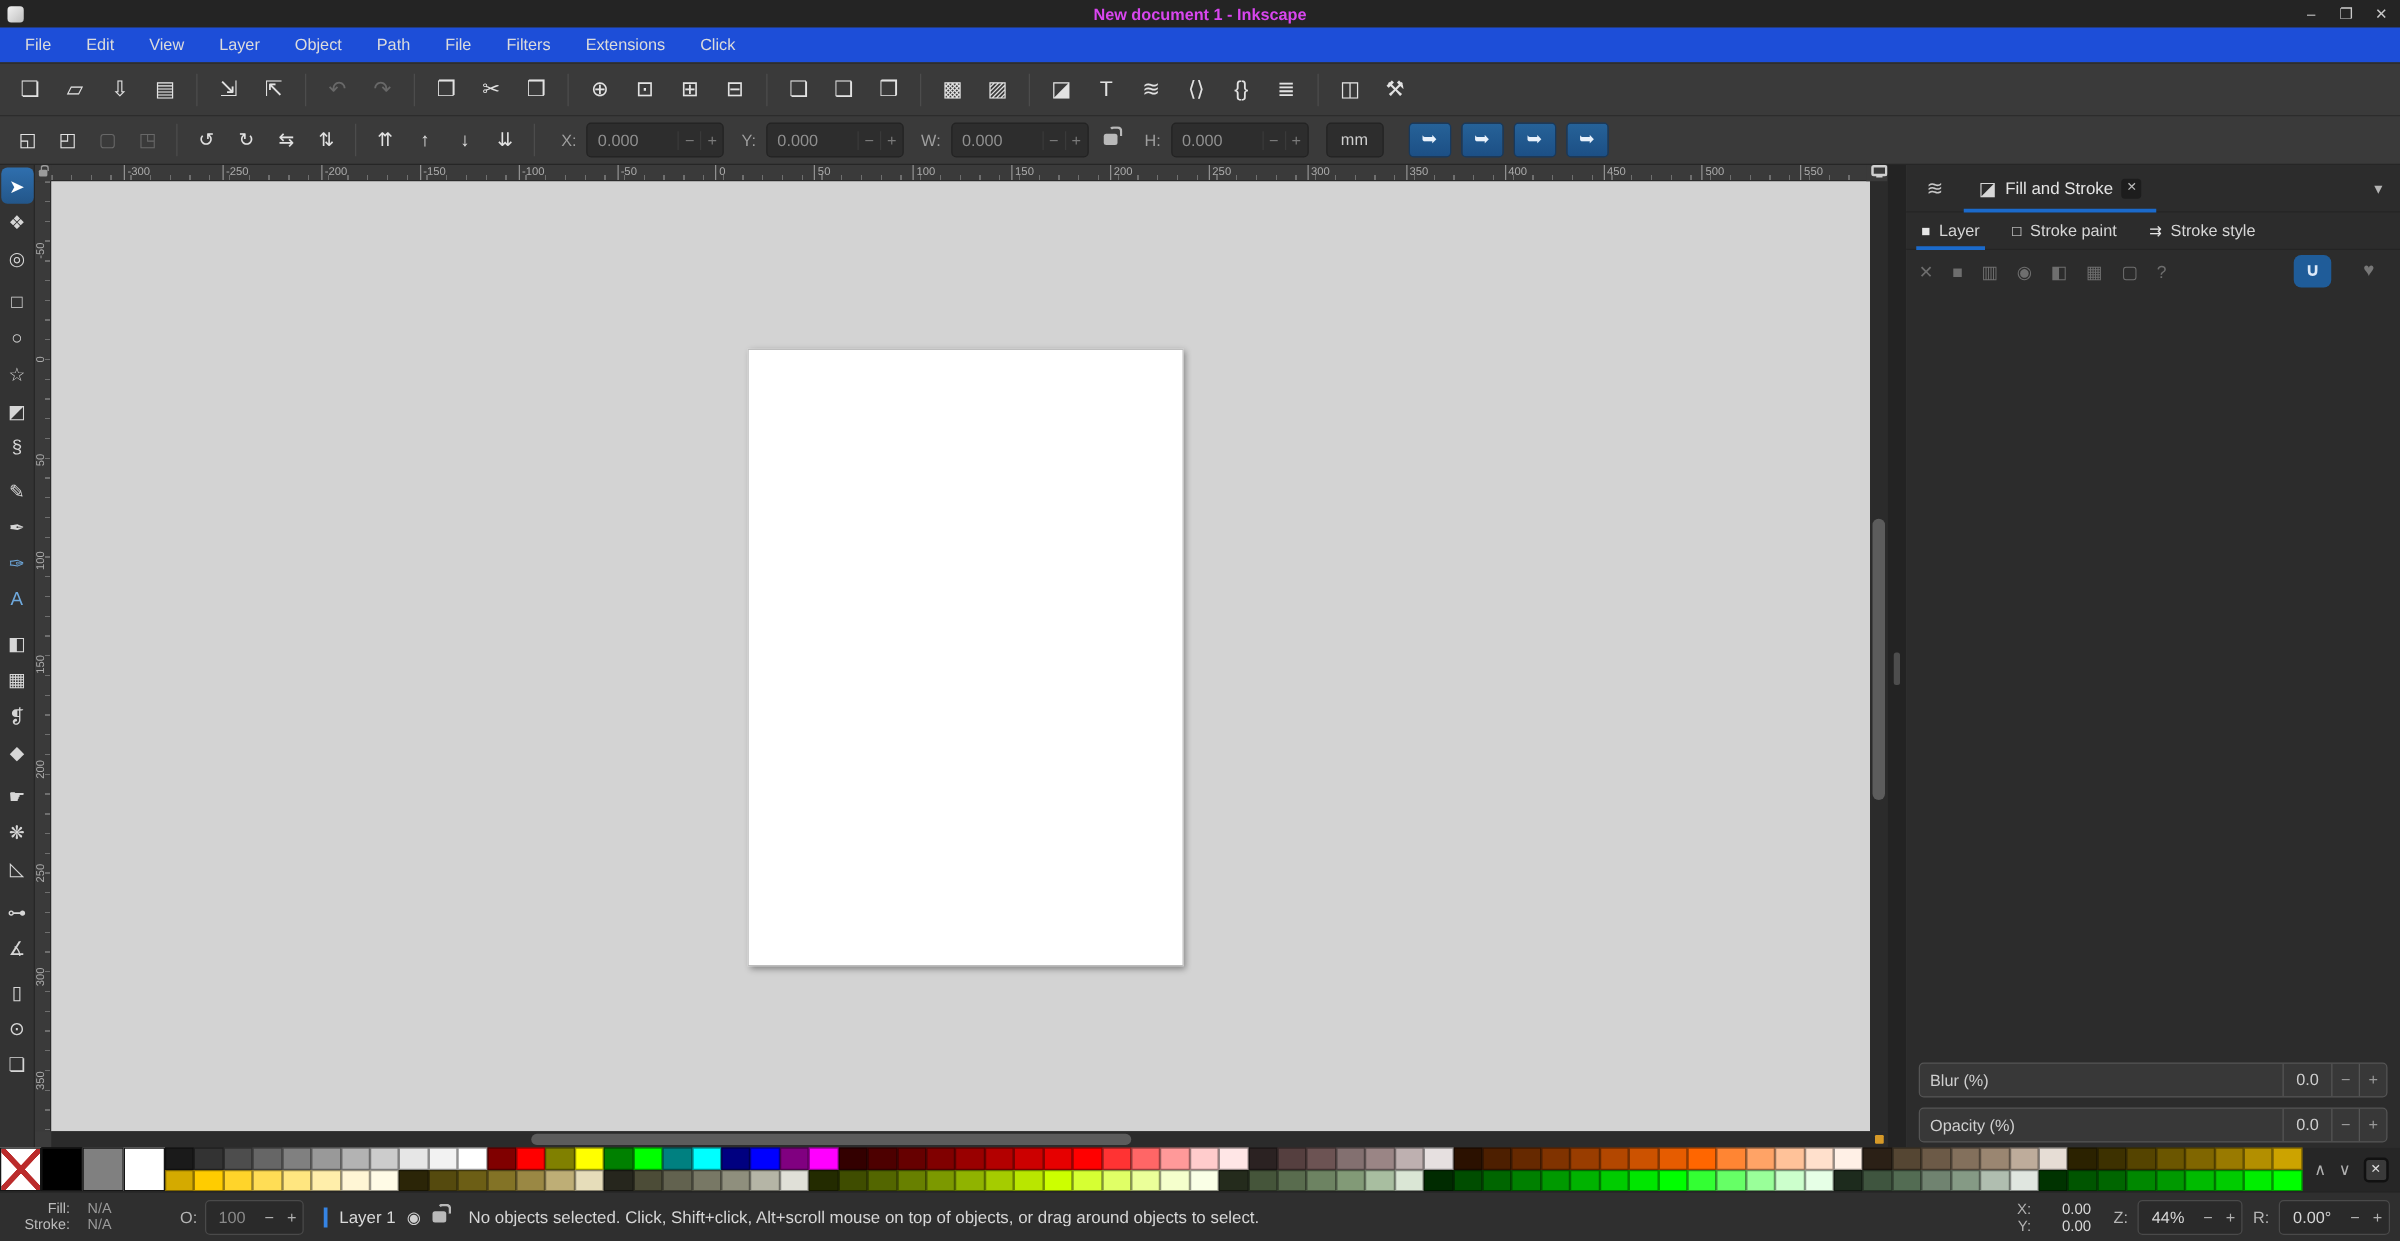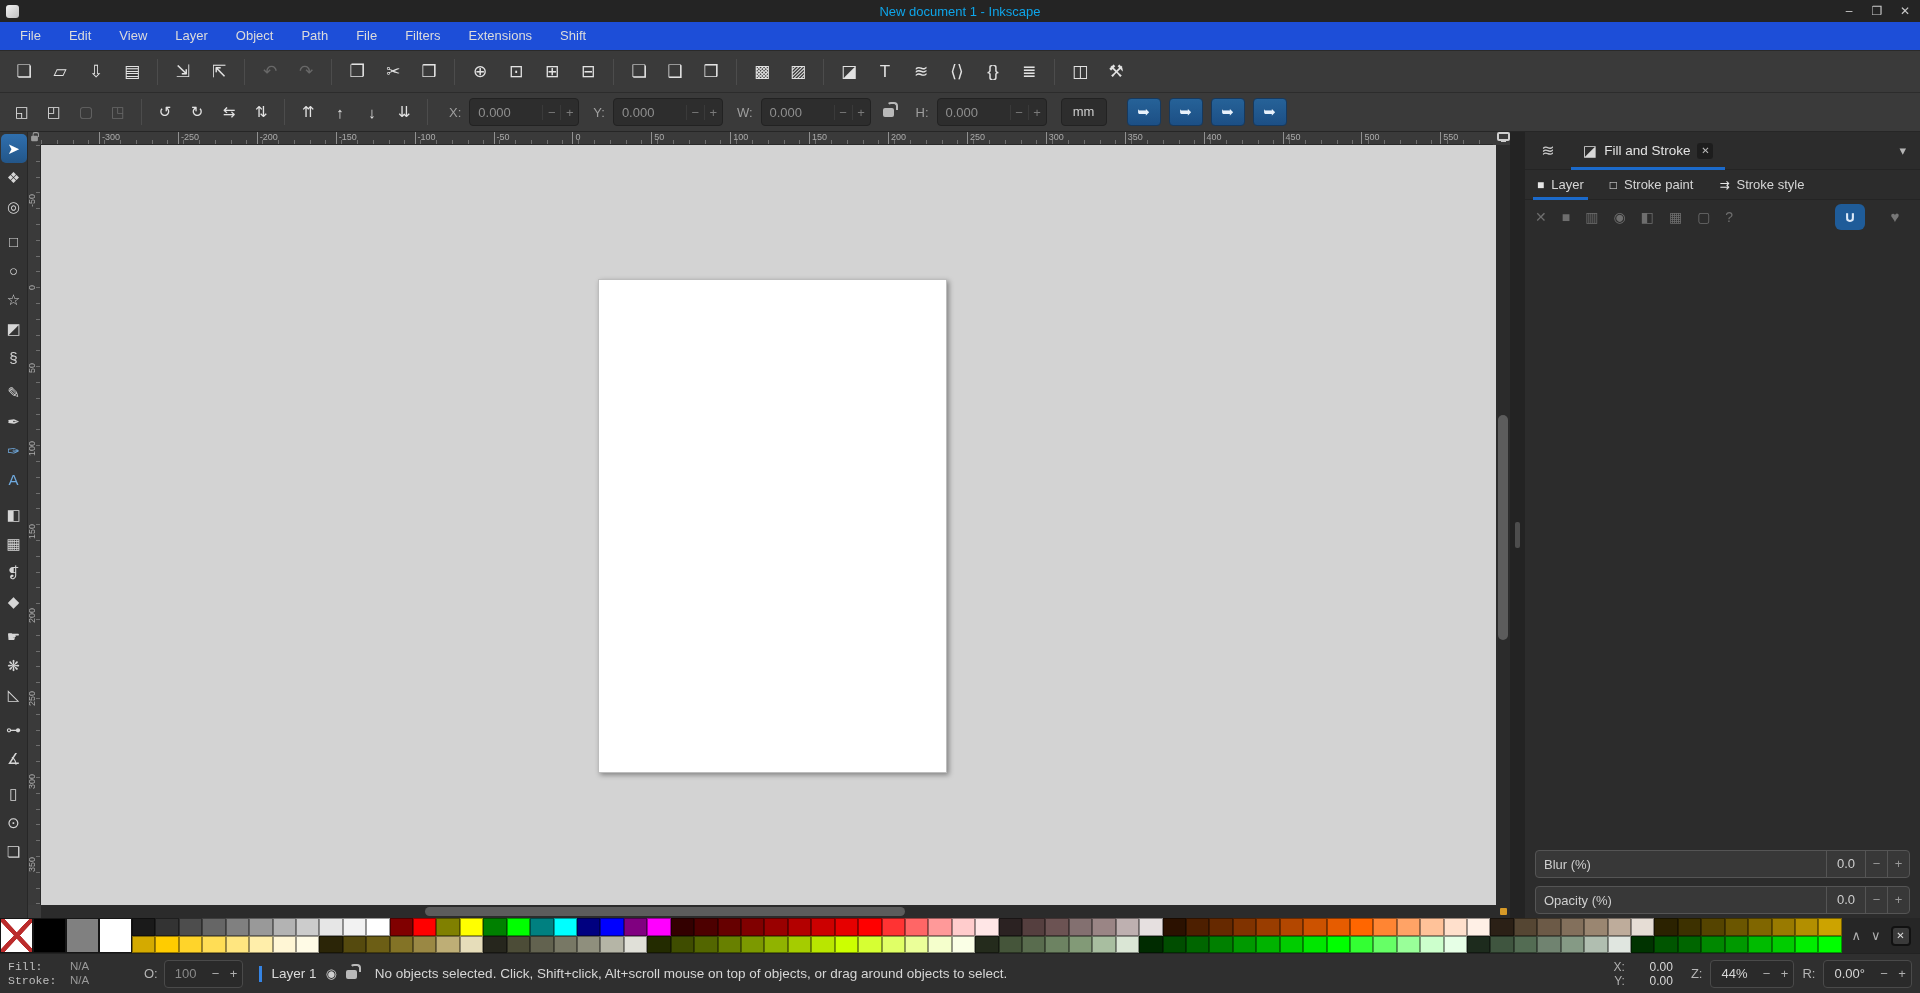--- a/index.html
+++ b/index.html
@@ -5,22 +5,22 @@
   * { margin:0; padding:0; box-sizing:border-box; }
   html,body { width:1920px; height:993px; overflow:hidden; background:#1e1e1e;
     font-family:"Liberation Sans","DejaVu Sans",sans-serif; }
   #app { position:relative; width:1920px; height:993px; background:#2e2e2e; }
 
   
   .titlebar { position:absolute; left:0; top:0; width:100%; height:22px; background:#242424;
     display:flex; align-items:center; }
   .appicon { width:13px; height:13px; margin-left:6px; border-radius:3px;
     background:linear-gradient(135deg,#f2f2f2,#bfbfbf); }
-  .title { position:absolute; left:0; right:0; text-align:center; color:#0ea5e9;
-    font-size:13px; font-weight:normal; }
+  .title { position:absolute; left:0; right:0; text-align:center; color:#d946ef;
+    font-size:13px; font-weight:bold; }
   .win-controls { position:absolute; right:8px; top:0; height:22px; display:flex; gap:14px; align-items:center; }
   .win-controls span { color:#c9c9c9; font-size:12px; width:14px; text-align:center; cursor:default; }
 
   
   .menubar { position:absolute; left:0; top:22px; width:100%; height:28px; background:#1d4ed8;
     display:flex; align-items:center; padding-left:6px; }
   .menu-item { color:#dcdcdc; font-size:13px; padding:0 14px; line-height:28px; }
 
   
   .cmdbar { position:absolute; left:0; top:50px; width:100%; height:42px; background:#3a3a3a;
@@ -147,21 +147,21 @@
   .prow div { flex:1; border:0.5px solid rgba(0,0,0,.4); }
   .pal-ctrl { width:78px; display:flex; align-items:center; justify-content:center; gap:10px; }
   .pal-ctrl .chev { color:#b0b0b0; font-size:13px; }
   .pal-settings { width:20px; height:20px; background:#3a3a3a; border:2px solid #111; border-radius:4px;
     color:#ddd; font-size:10px; text-align:center; line-height:16px; }
 
   
   .statusbar { position:absolute; left:0; top:953px; width:1920px; height:40px; background:#2f2f2f;
     border-top:1px solid #222; display:flex; align-items:center; padding:0 8px; }
   .fs-ind { display:grid; grid-template-columns:48px 46px; column-gap:14px; row-gap:1px; font-size:11.5px; }
-  .fs-ind .l { color:#bdbdbd; text-align:left;font-family:Liberation Mono, monospace; }
+  .fs-ind .l { color:#bdbdbd; text-align:right; }
   .fs-ind .v { color:#9a9a9a; }
   .sb-opacity { display:flex; align-items:center; margin-left:28px; gap:6px; }
   .sb-lab { color:#b5b5b5; font-size:13px; }
   .spin { display:flex; align-items:center; border:1px solid #4a4a4a; border-radius:4px; background:#2a2a2a; height:28px; }
   .spin .v { padding:0 10px; color:#d6d6d6; font-size:13px; }
   .spin .v.dim { color:#8a8a8a; }
   .spin .b { width:18px; text-align:center; color:#b0b0b0; font-size:13px; }
   .layer-chip { display:flex; align-items:center; gap:9px; margin-left:16px; }
   .lbar { width:3px; height:16px; background:#3584e4; }
   .layer-name { color:#dadada; font-size:13.5px; }
@@ -190,21 +190,21 @@
   <div class="menubar" data-name="menubar">
       <div class="menu-item" data-name="menu-file">File</div>
       <div class="menu-item" data-name="menu-edit">Edit</div>
       <div class="menu-item" data-name="menu-view">View</div>
       <div class="menu-item" data-name="menu-layer">Layer</div>
       <div class="menu-item" data-name="menu-object">Object</div>
       <div class="menu-item" data-name="menu-path">Path</div>
       <div class="menu-item" data-name="menu-text">File</div>
       <div class="menu-item" data-name="menu-filters">Filters</div>
       <div class="menu-item" data-name="menu-extensions">Extensions</div>
-      <div class="menu-item" data-name="menu-help">Shift</div>
+      <div class="menu-item" data-name="menu-help">Click</div>
     </div>
 
   <div class="cmdbar" data-name="command-toolbar">
       <div class="tbtn" data-name="new-document-button">❏</div>
       <div class="tbtn" data-name="open-document-button">▱</div>
       <div class="tbtn" data-name="save-document-button">⇩</div>
       <div class="tbtn" data-name="print-document-button">▤</div>
       <div class="tsep"></div>
       <div class="tbtn" data-name="import-button">⇲</div>
       <div class="tbtn" data-name="export-button">⇱</div>

